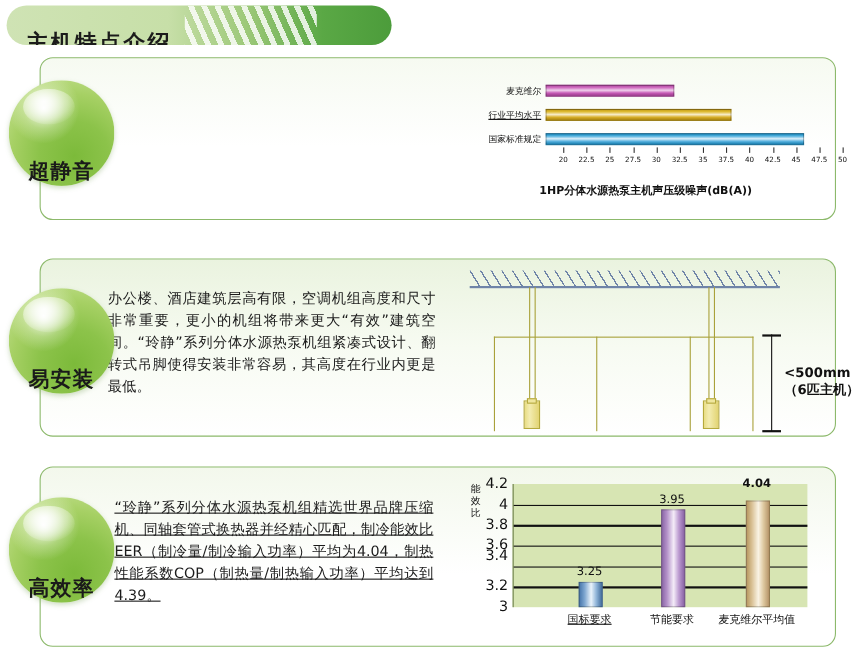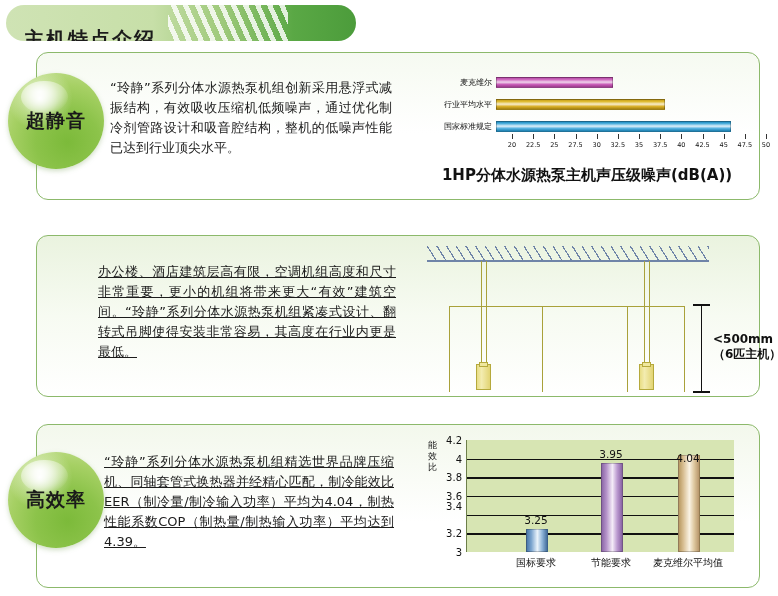--- a/index.html
+++ b/index.html
@@ -50,21 +50,21 @@
   #sec3 { top: 424px; height: 164px; background: linear-gradient(180deg,#f3f8ec 0%, #ffffff 60%, #ffffff 100%); }
 
   
   .badge {
     position: absolute;
     width: 96px; height: 96px; border-radius: 50%;
     background:
       radial-gradient(circle at 33% 26%, #ffffff 0%, rgba(255,255,255,.65) 9%, rgba(236,246,216,.35) 20%, rgba(255,255,255,0) 34%),
       radial-gradient(circle at 62% 72%, #7cba3a 0%, #8cc34a 35%, #a6d064 62%, #cfe6a0 100%);
     box-shadow: 0 2px 5px rgba(120,160,90,.35);
-    display: flex; align-items: center; justify-content: center;
+    display: flex; align-items: flex-end; justify-content: center;
     z-index: 5;
   }
   .badge::after {
     content:""; position:absolute; left:14%; top:8%;
     width:48%; height:34%; border-radius:50%;
     background: radial-gradient(ellipse at 40% 35%, rgba(255,255,255,.95) 0%, rgba(255,255,255,.35) 55%, rgba(255,255,255,0) 80%);
     pointer-events:none;
   }
   .badge .btext {
     position: relative; z-index: 2;
@@ -76,38 +76,38 @@
   #badge3 { left: 8px;  top: 452px; }
 
   
   .body-text {
     position: absolute;
     font-size: 13px; line-height: 20px; color: #1b1b1b;
     text-align: justify;
     font-family: "DejaVu Sans", "Liberation Sans", sans-serif;
   }
   #txt1 { left: 110px; top: 78px;  width: 282px; }
-  #txt2 { left: 98px;  top: 262px; width: 298px; text-decoration: underline; }
+  #txt2 { left: 98px;  top: 262px; width: 298px; }
   #txt3 { left: 104px; top: 452px; width: 290px; text-decoration: underline; }
 
   
   #chart1 { position: absolute; left: 418px; top: 62px; width: 338px; height: 118px; }
   .h-row { position: absolute; left: 0; height: 13px; display: flex; align-items: center; }
   .h-label { width: 78px; text-align: right; font-size: 8px; color: #111; padding-right: 4px; white-space: nowrap; }
   .h-bar { height: 11px; border: 1px solid rgba(0,0,0,.25); }
   .hb-purple { background: linear-gradient(180deg,#b84fa8 0%, #d06cc0 18%, #f0d3ec 46%, #c95cb8 72%, #9b3a8c 100%); }
   .hb-gold   { background: linear-gradient(180deg,#c9a21c 0%, #e0bd34 18%, #f7eccb 46%, #d9b02a 72%, #a8830f 100%); }
   .hb-blue   { background: linear-gradient(180deg,#1e8ec4 0%, #4fb0dd 18%, #dff0fa 46%, #57b2e0 72%, #1a7fb0 100%); }
 
   #axis1 { position: absolute; left: 94px; top: 72px; width: 254px; height: 30px; }
   #axis1 .tick { position: absolute; top: 0; width: 1px; height: 5px; background: #333; }
   #axis1 .tlab { position: absolute; top: 7px; font-size: 6.5px; color: #111; transform: translateX(-50%); white-space: nowrap; }
   #axis1title {
     position: absolute; left: 0; top: 104px; width: 338px;
-    text-align: center; font-size: 15px; font-weight: bold; color: #111;
+    text-align: center; font-size: 10px; font-weight: bold; color: #111;
   }
 
   
   #diagram { position: absolute; left: 405px; top: 240px; width: 350px; height: 152px; }
   .ceiling-line { position:absolute; left: 22px; top: 20px; width: 282px; height: 2px; background: #6f84a8; }
   .hatch {
     position:absolute; left: 22px; top: 6px; width: 282px; height: 14px;
     background: repeating-linear-gradient(58deg,
       rgba(0,0,0,0) 0px, rgba(0,0,0,0) 7px,
       #6f84a8 7px, #6f84a8 8.2px);
@@ -131,21 +131,21 @@
   #chart3 { position: absolute; left: 424px; top: 432px; width: 330px; height: 152px; }
   #c3plot {
     position:absolute; left: 42px; top: 8px; width: 268px; height: 112px;
     background: #d7e5b3; border-left: 1px solid #6d7f4a;
   }
   #c3plot .grid { position:absolute; left:0; width: 100%; height: 1.4px; background: #111; }
   #c3plot .col { position:absolute; bottom: 0; width: 22px; border: 1px solid rgba(0,0,0,.22); }
   .col-blue   { background: linear-gradient(90deg,#4b79ad 0%, #7ca5cf 22%, #eaf3fb 52%, #8fb4d8 76%, #456f9e 100%); }
   .col-purple { background: linear-gradient(90deg,#8d69a8 0%, #b492c9 22%, #f4ecf8 52%, #bb9ad0 76%, #8a64a5 100%); }
   .col-tan    { background: linear-gradient(90deg,#b99a63 0%, #d8bf93 22%, #faf3e4 52%, #ddc79e 76%, #b7966b 100%); }
-  #chart3 .ylab { position:absolute; right: 0; font-size: 10px; color: #111; transform: translateY(-50%); white-space:nowrap; }
+  #chart3 .ylab { position:absolute; right: 0; font-size: 13px; color: #111; transform: translateY(-50%); white-space:nowrap; }
   #c3ylabels { position:absolute; left: 0; top: 8px; width: 38px; height: 112px; }
   #c3axistitle {
     position:absolute; left: 2px; top: 8px; width: 13px;
     font-size: 9px; color: #111; line-height: 11px; text-align:center;
   }
   #c3cats { position:absolute; left: 42px; top: 124px; width: 268px; height: 18px; }
   #c3cats .cat { position:absolute; top: 0; font-size: 10px; color: #111; transform: translateX(-50%); white-space:nowrap; }
   #c3vals .v { position:absolute; font-size: 10.5px; color: #111; transform: translateX(-50%); white-space:nowrap; }
 </style>
 </head>
@@ -155,29 +155,28 @@
 
   <div class="banner">
     <div class="stripes"></div>
     <div class="title">主机特点介绍</div>
   </div>
 
   <div class="section" id="sec1"></div>
   <div class="badge" id="badge1">
     <span class="btext">超静音</span>
   </div>
-  <div class="body-text" id="txt1">“玲静”系列分体水源热泵机组创新采用悬浮式减振结构，有效吸收压缩机低频噪声，通过优化制冷剂管路设计和吸音腔结构，整机的低噪声性能已达到行业顶尖水平。</div>
 
   <div id="chart1">
     <div id="bars1">
         <div class="h-row" style="top: 14px;">
           <div class="h-label">麦克维尔</div>
           <div class="h-bar hb-purple" style="width: 116.84px;"></div>
         </div>
-        <div class="h-row" style="top: 36px;">
+        <div class="h-row" style="top: 36px; text-decoration: underline;">
           <div class="h-label">行业平均水平</div>
           <div class="h-bar hb-gold" style="width: 169.333px;"></div>
         </div>
         <div class="h-row" style="top: 58px;">
           <div class="h-label">国家标准规定</div>
           <div class="h-bar hb-blue" style="width: 235.373px;"></div>
         </div>
       </div>
     <div id="axis1">
 
@@ -205,20 +204,23 @@
         <div class="tlab" style="left: 211.667px;">45</div>
         <div class="tick" style="left: 232.833px;"></div>
         <div class="tlab" style="left: 232.833px;">47.5</div>
         <div class="tick" style="left: 254px;"></div>
         <div class="tlab" style="left: 254px;">50</div>
       </div>
     <div id="axis1title">1HP分体水源热泵主机声压级噪声(dB(A))</div>
   </div>
 
   <div class="section" id="sec2"></div>
+  <div class="badge" id="badge2">
+    <span class="btext">易安装</span>
+  </div>
   <div class="body-text" id="txt2">办公楼、酒店建筑层高有限，空调机组高度和尺寸非常重要，更小的机组将带来更大“有效”建筑空间。“玲静”系列分体水源热泵机组紧凑式设计、翻转式吊脚使得安装非常容易，其高度在行业内更是最低。</div>
 
   <div id="diagram">
     <div class="hatch"></div>
     <div class="ceiling-line"></div>
 
     <div class="unit-box"></div>
     <div class="unit-div" style="left:137px;"></div>
     <div class="unit-div" style="left:222px;"></div>
 
@@ -272,22 +274,22 @@
         <div class="grid" style="top: 56px;"></div>
         <div class="grid" style="top: 37.3333px;"></div>
         <div class="grid" style="top: 18.6667px;"></div>
         <div class="col col-blue" style="left: 59px; height: 23.3333px;"></div>
         <div class="col col-purple" style="left: 134px; height: 88.6667px;"></div>
         <div class="col col-tan" style="left: 211px; height: 97.0667px;"></div>
       </div>
     <div id="c3vals">
         <div class="v" style="left: 112px; top: 81.6667px;">3.25</div>
         <div class="v" style="left: 187px; top: 16.3333px;">3.95</div>
-        <div class="v" style="left: 264px; top: 20px;">4.04</div>
+        <div class="v" style="left: 264px; top: 2px; font-weight: bold;">4.04</div>
       </div>
     <div id="c3cats">
-        <div class="cat" style="left: 70px;">国标要求</div>
+        <div class="cat" style="left: 70px; text-decoration: underline;">国标要求</div>
         <div class="cat" style="left: 145px;">节能要求</div>
         <div class="cat" style="left: 222px;">麦克维尔平均值</div>
       </div>
   </div>
 
 </div>
 
 </body></html>

